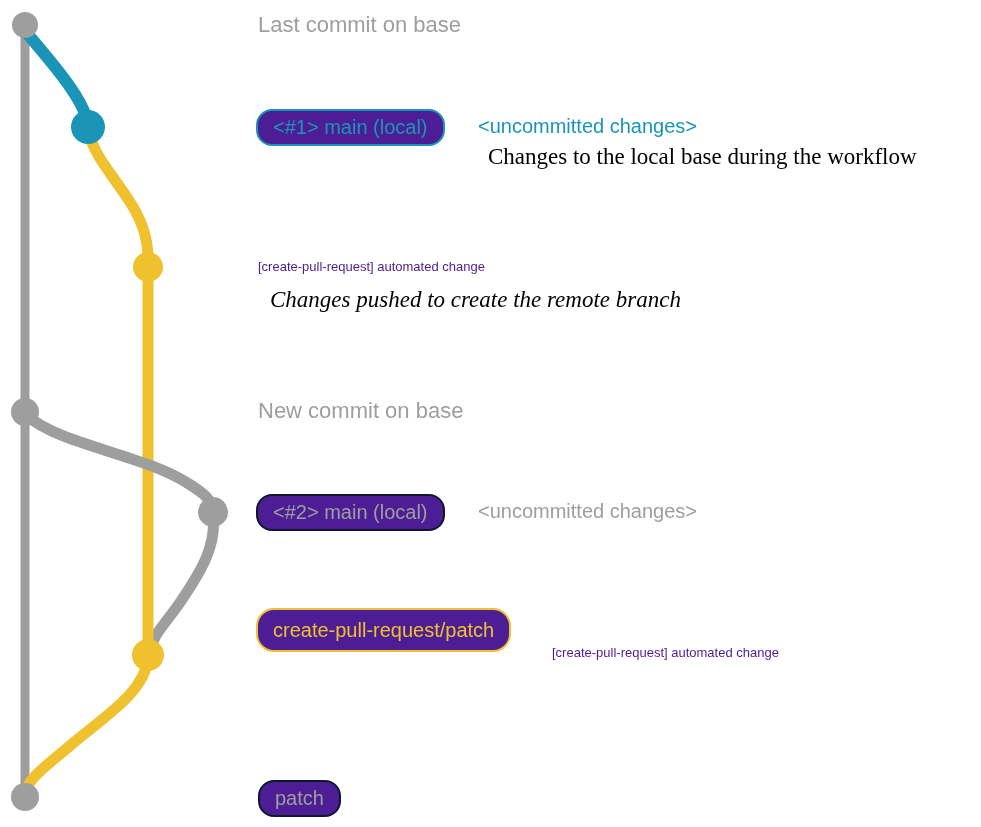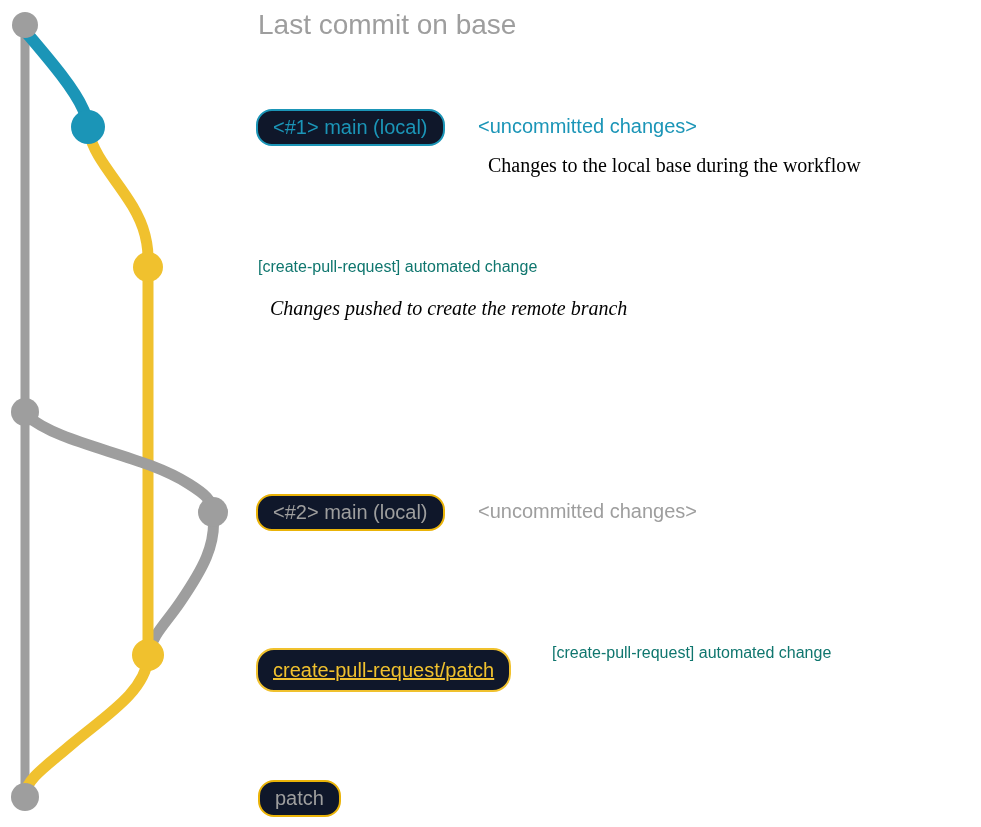--- a/index.html
+++ b/index.html
@@ -18,49 +18,48 @@
     background: #ffffff;
   }
   .graph-svg {
     position: absolute;
     left: 0;
     top: 0;
   }
   .abs { position: absolute; white-space: nowrap; }
 
   .lbl {
-    font-size: 28px;
+    font-size: 22px;
     line-height: 24px;
     color: #9e9e9e;
   }
   .title-gray  { font-size: 20px; line-height: 24px; color: #9e9e9e; }
   .title-blue  { font-size: 20px; line-height: 24px; color: #1b95b7; }
-  .title-yellow{ font-size: 16px; line-height: 24px; color: #0f766e; }
+  .title-yellow{ font-size: 13px; line-height: 24px; color: #4c1d95; }
 
   .caption {
     font-family: "Liberation Serif", serif;
-    font-size: 20px;
+    font-size: 23px;
     line-height: 22px;
     color: #000000;
-    margin-top: 8px;
   }
 
   .badge {
     display: inline-flex;
     align-items: center;
     justify-content: center;
     box-sizing: border-box;
     border-radius: 16px;
     padding: 0 15px;
     height: 37px;
     font-size: 20px;
-    background: #0f172a;
+    background: #4c1d95;
   }
   .badge-blue   { border: 2px solid #1b95b7; color: #1b95b7; }
-  .badge-gray   { border: 2px solid #eab308; color: #9e9e9e; }
+  .badge-gray   { border: 2px solid #0f172a; color: #9e9e9e; }
   .badge-yellow { border: 2px solid #f0c12e; color: #f0c12e; height: 44px; border-radius: 18px; }
 </style>
 </head>
 <body>
 
 <div class="canvas">
 
   <svg class="graph-svg" width="250" height="827" viewBox="0 0 250 827">
 
     <path d="M 25 25 L 25 797" stroke="#9e9e9e" stroke-width="9" fill="none"></path>
@@ -88,22 +87,23 @@
 
   <div class="abs lbl" style="left:258px; top:13px;">Last commit on base</div>
 
   <div class="abs badge badge-blue" style="left:256px; top:109px;">&lt;#1&gt; main (local)</div>
   <div class="abs title-blue" style="left:478px; top:114px;">&lt;uncommitted changes&gt;</div>
   <div class="abs caption" style="left:488px; top:146px;">Changes to the local base during the workflow</div>
 
   <div class="abs title-yellow" style="left:258px; top:255px;">[create-pull-request] automated change</div>
   <div class="abs caption" style="left:270px; top:289px;font-style:italic;">Changes pushed to create the remote branch</div>
 
+  <div class="abs lbl" style="left:258px; top:399px;">New commit on base</div>
 
   <div class="abs badge badge-gray" style="left:256px; top:494px;">&lt;#2&gt; main (local)</div>
   <div class="abs title-gray" style="left:478px; top:499px;">&lt;uncommitted changes&gt;</div>
 
-  <div class="abs badge badge-yellow" style="left:256px; top:648px;text-decoration:underline;">create-pull-request/patch</div>
+  <div class="abs badge badge-yellow" style="left:256px; top:608px;">create-pull-request/patch</div>
   <div class="abs title-yellow" style="left:552px; top:641px;">[create-pull-request] automated change</div>
 
   <div class="abs badge badge-gray" style="left:258px; top:780px;">patch</div>
 
 </div>
 
 </body></html>

